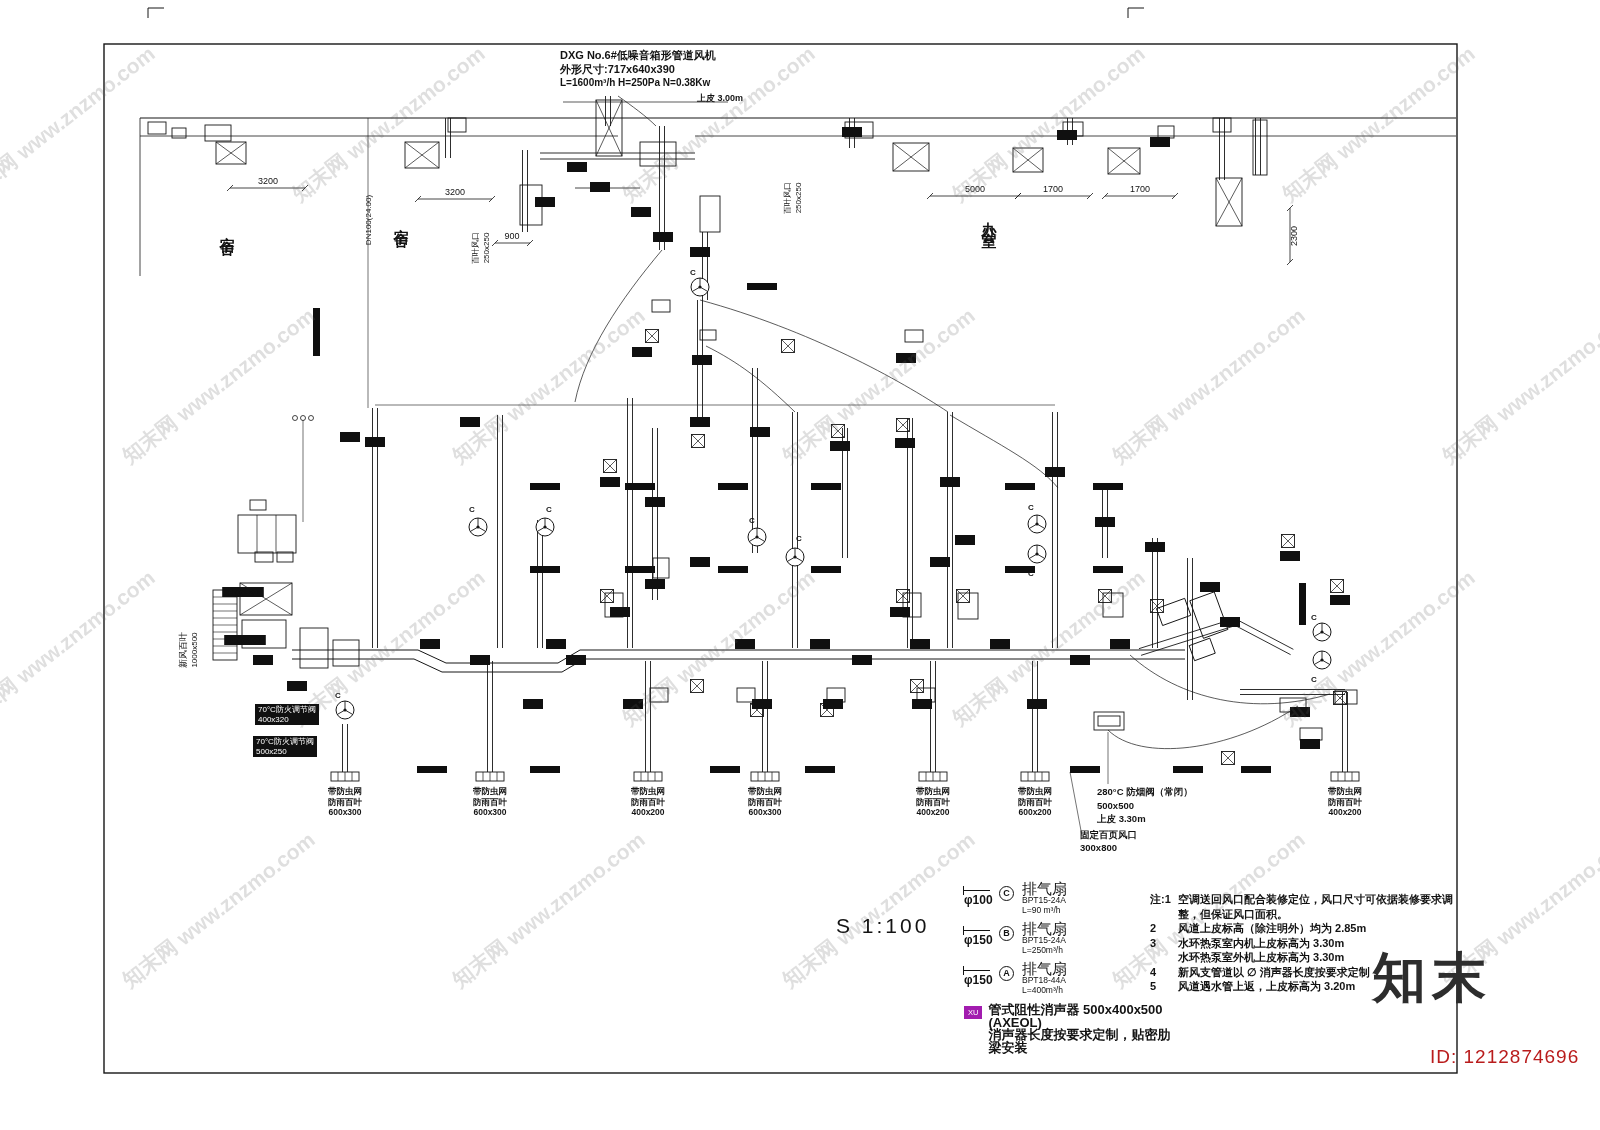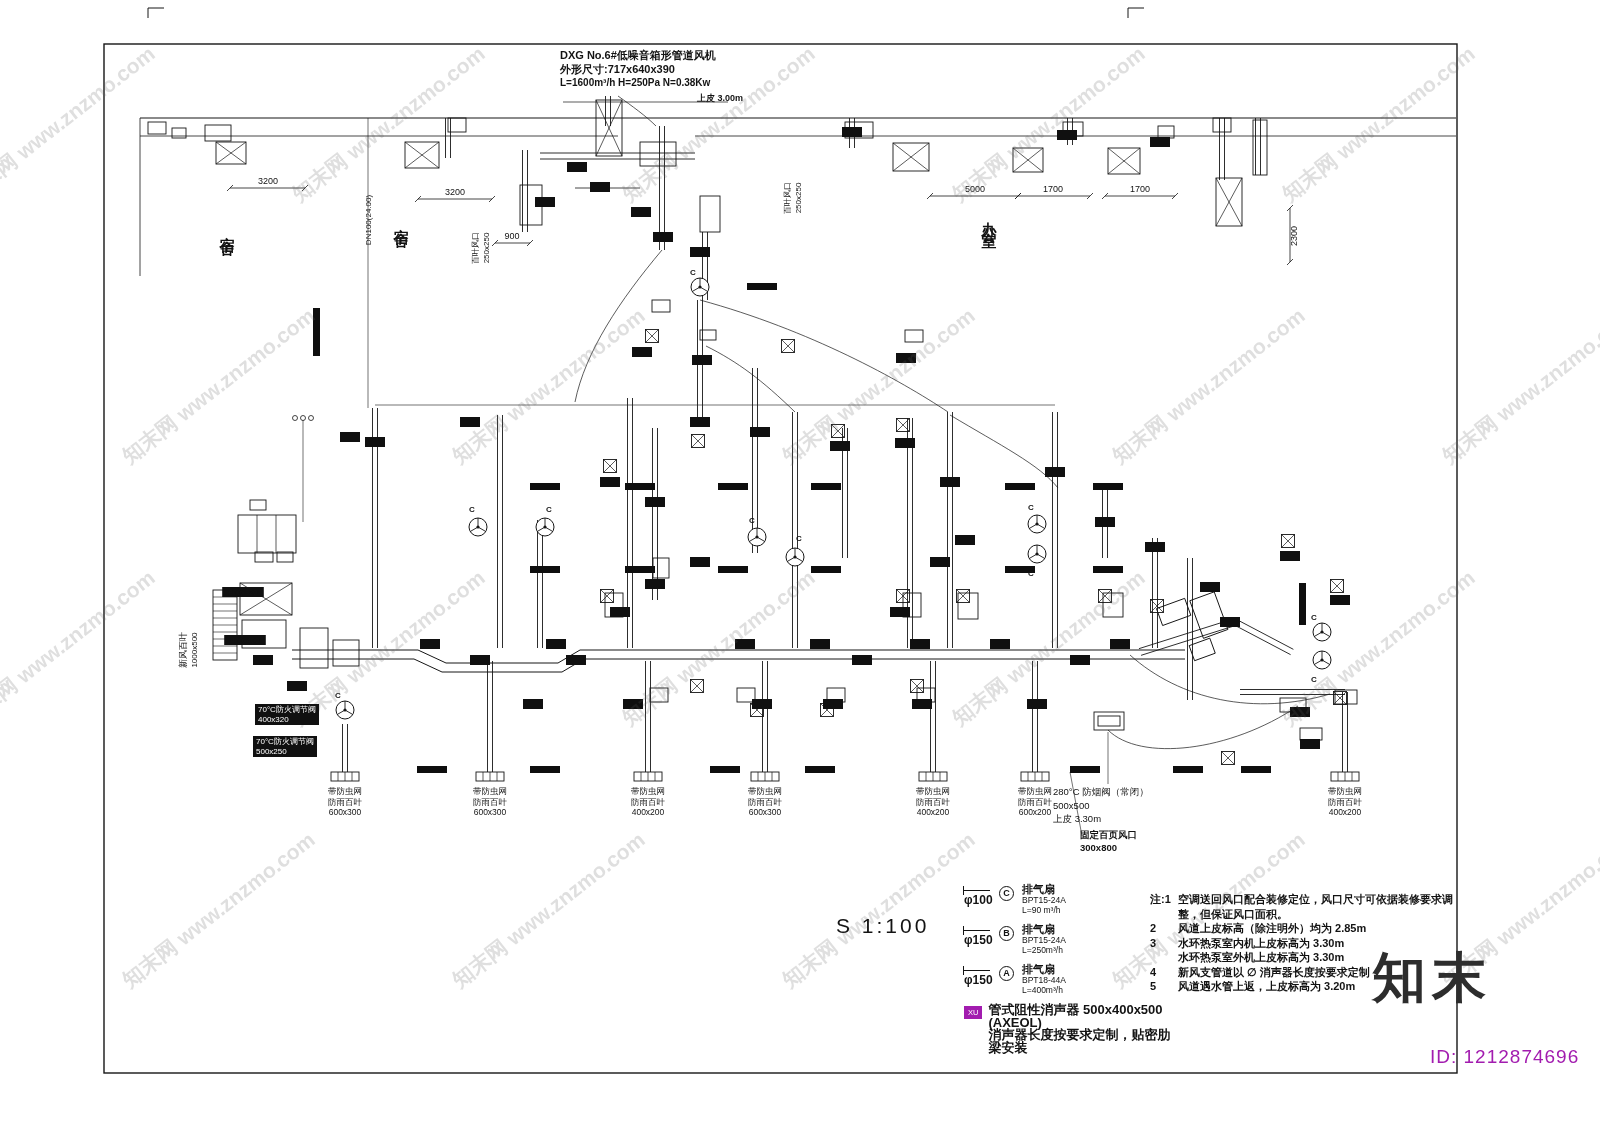--- a/index.html
+++ b/index.html
@@ -8,45 +8,45 @@
   #plan{position:absolute;left:0;top:0}
   #plan text{font-family:"Liberation Sans",sans-serif;fill:#131313}
   .wm-layer{position:absolute;inset:0;pointer-events:none}
   .wm{position:absolute;white-space:nowrap;font-weight:bold;font-size:21px;
       color:rgba(95,95,95,0.20);transform:rotate(-38deg)}
   .abs{position:absolute}
   .fan-callout{left:560px;top:48px;font-size:11px;font-weight:600;line-height:14px}
   .fan-callout .sub{font-size:10px}
   .elev{left:697px;top:92px;font-size:9px;font-weight:600}
   .room{position:absolute;writing-mode:vertical-rl;letter-spacing:5px;font-size:15px;font-weight:600}
-  .damper{left:1053px;top:785px;font-size:9.5px;line-height:13.5px;font-weight:400}
+  .damper{left:1097px;top:785px;font-size:9.5px;line-height:13.5px;font-weight:700}
   .fixedlv{left:1080px;top:828px;font-size:9.5px;line-height:13px;font-weight:600}
   .chip2{position:absolute;background:#101010;color:#fff;font-size:8px;line-height:9.5px;
          padding:1px 3px;white-space:nowrap}
-  .blab{position:absolute;width:74px;text-align:center;font-size:8.5px;line-height:10.5px;font-weight:400}
+  .blab{position:absolute;width:74px;text-align:center;font-size:8.5px;line-height:10.5px;font-weight:700}
   .scale-label{left:836px;top:914px;font-family:Liberation Sans, sans-serif;font-size:21px;letter-spacing:3px}
   .legend{left:964px;top:884px;width:215px}
   .lrow{display:flex;align-items:flex-start;margin-bottom:9px}
   .lsym{width:58px;position:relative;padding-top:6px}
   .hline{width:26px;border-top:1.6px solid #131313;position:relative}
   .hline:before{content:"";position:absolute;left:-1px;top:-5px;width:0;height:9px;border-left:1.6px solid #131313}
   .dia{display:block;font-size:12px;font-weight:bold;margin-top:2px}
   .ltag{position:absolute;right:8px;top:2px;width:13px;height:13px;border:1.2px solid #131313;
         border-radius:50%;font-size:9px;line-height:13px;text-align:center;font-weight:bold}
   .ltxt{font-size:8.5px;line-height:10px}
-  .lname{font-size:11px;font-weight:bold;margin-bottom:1px}
+  .lname{font-size:15px;font-weight:normal;margin-bottom:1px}
   .sil{display:flex;align-items:flex-start;margin-top:5px}
   .silsym{background:#a21caf;color:#fff;font-size:7.5px;padding:2px 4px;margin-right:6px;margin-top:2px}
   .sil .ltxt{font-size:13px;line-height:12.5px;font-weight:600}
   .notes{left:1150px;top:892px;width:318px;font-size:11px;font-weight:600;line-height:14.5px}
   .nitem{display:flex}
   .nno{flex:0 0 28px;white-space:nowrap}
   .ntext{flex:1}
   .brand{left:1372px;top:942px;font-size:54px;font-weight:bold;color:#2d2d2d;letter-spacing:6px}
-  .brand-id{left:1430px;top:1046px;font-size:19px;color:#a21caf;letter-spacing:1px}
+  .brand-id{left:1430px;top:1046px;font-size:19px;color:#b91c1c;letter-spacing:1px}
 </style>
 </head>
 <body>
 
 <div class="stage">
   <svg id="plan" width="1600" height="1130">
       <rect x="104" y="44" width="1353" height="1029" fill="none" stroke="#161616" stroke-width="1.4"></rect>
       <line x1="148" y1="8" x2="164" y2="8" stroke="#161616" stroke-width="1"></line>
       <line x1="148" y1="8" x2="148" y2="18" stroke="#161616" stroke-width="1"></line>
       <line x1="1128" y1="8" x2="1144" y2="8" stroke="#161616" stroke-width="1"></line>

